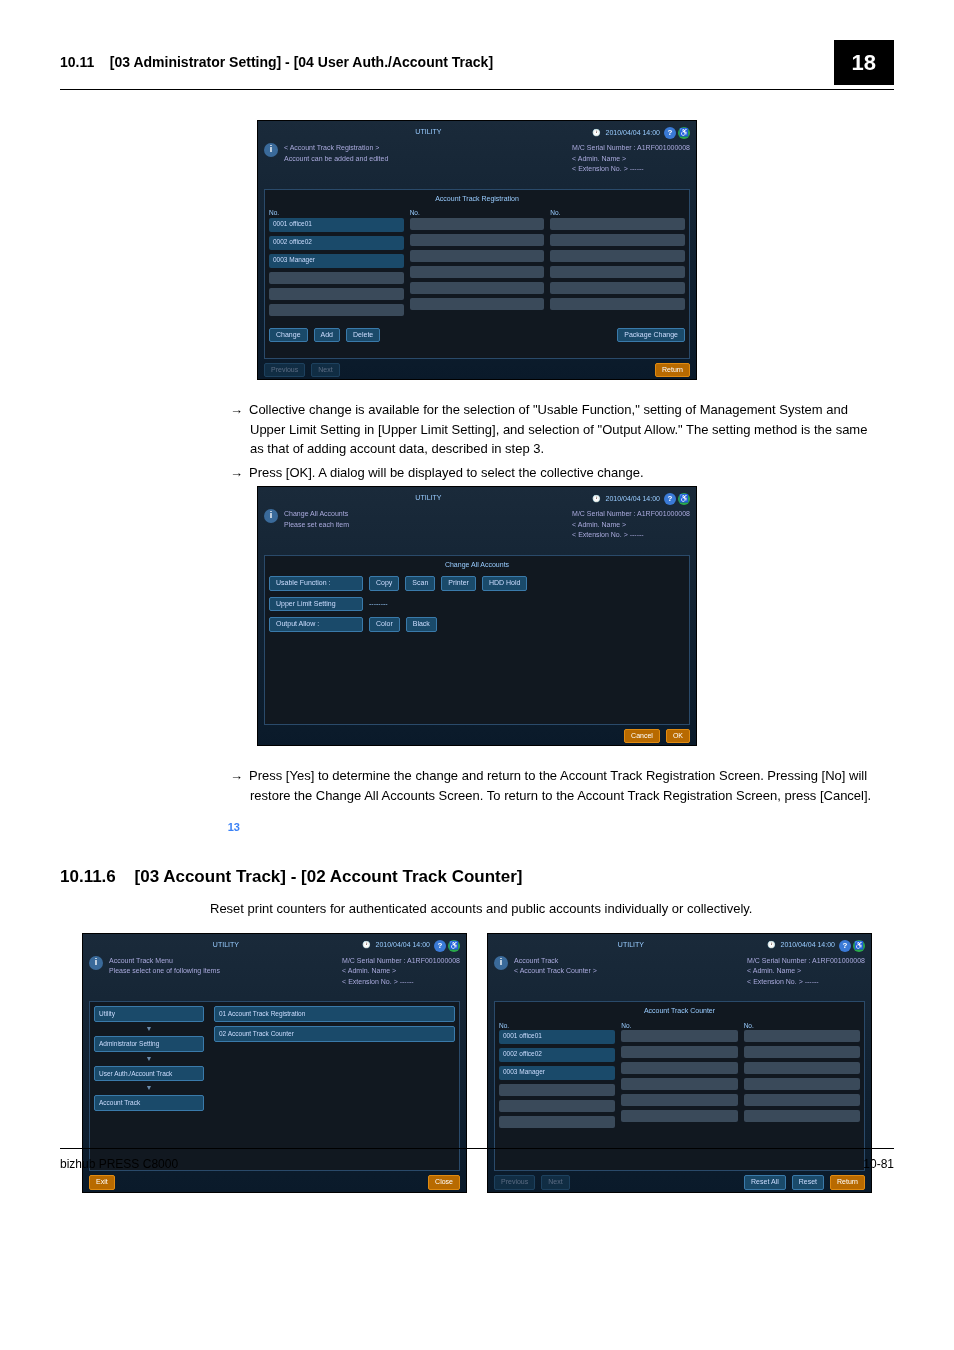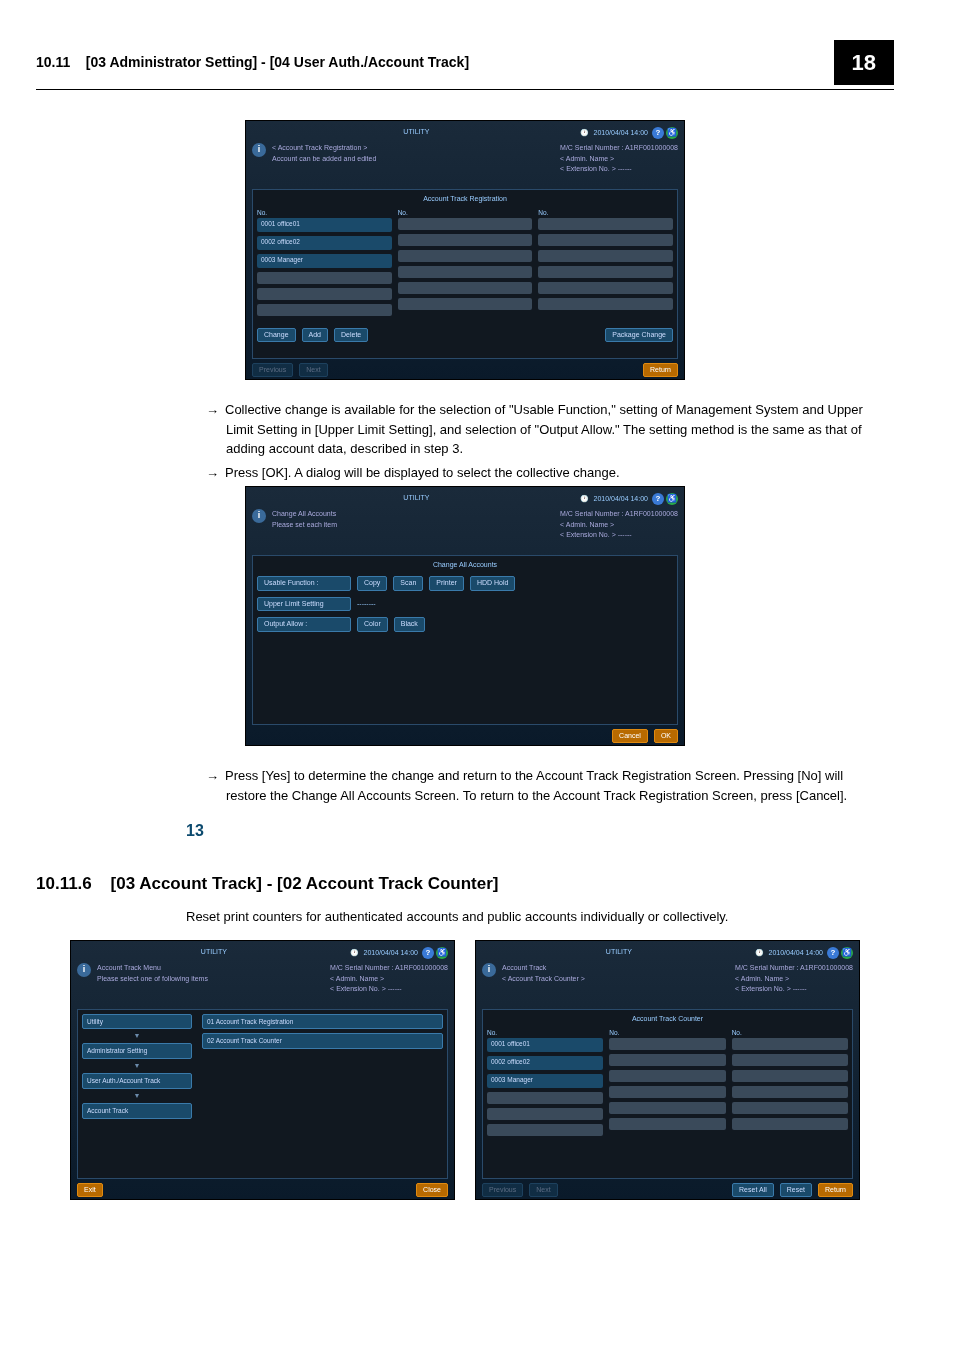--- a/index.html
+++ b/index.html
@@ -5,24 +5,24 @@
   body {
     margin: 0;
     font-family: Arial, Helvetica, sans-serif;
     background: #fff;
     color: #000;
     font-size: 13px;
     line-height: 1.5;
   }
   .page {
     width: 954px;
-    height: 1350px;
+    height: 1199px;
     position: relative;
     box-sizing: border-box;
-    padding: 40px 60px 30px 36px;
+    padding: 40px 60px 30px 60px;
   }
   .header-row {
     display: flex;
     align-items: center;
     justify-content: space-between;
     border-bottom: 1px solid #000;
     padding-bottom: 4px;
     margin-bottom: 30px;
   }
   .header-left {
@@ -130,24 +130,25 @@
     margin-right: 6px;
     margin-left: -20px;
     font-weight: bold;
   }
   .step-row {
     display:flex;
     align-items:flex-start;
     margin:14px 0 4px 150px;
   }
   .step-num {
-    font-size: 16px;
+    font-size: 11px;
     font-weight: bold;
-    color: #0c4a6e;
+    color: #3b82f6;
     width: 30px;
+    text-align: right;
   }
   .step-text {
     font-size: 13px;
   }
   h2.section {
     font-size: 17px;
     font-weight: bold;
     margin: 28px 0 10px 0;
   }
   .section .num {
@@ -448,13 +449,17 @@
           <span class="mini-btn" style="opacity:.4;">Previous</span>
           <span class="mini-btn" style="opacity:.4;">Next</span>
         </div>
         <span class="mini-btn">Reset All</span>
         <span class="mini-btn">Reset</span>
         <span class="mini-btn orange">Return</span>
       </div>
     </div>
   </div>
 
+  <div class="footer">
+    <span>bizhub PRESS C8000</span>
+    <span>10-81</span>
+  </div>
 </div>
 
 </body></html>

